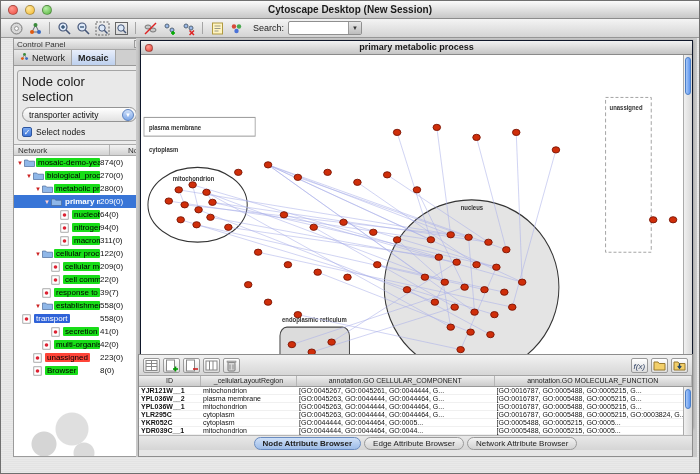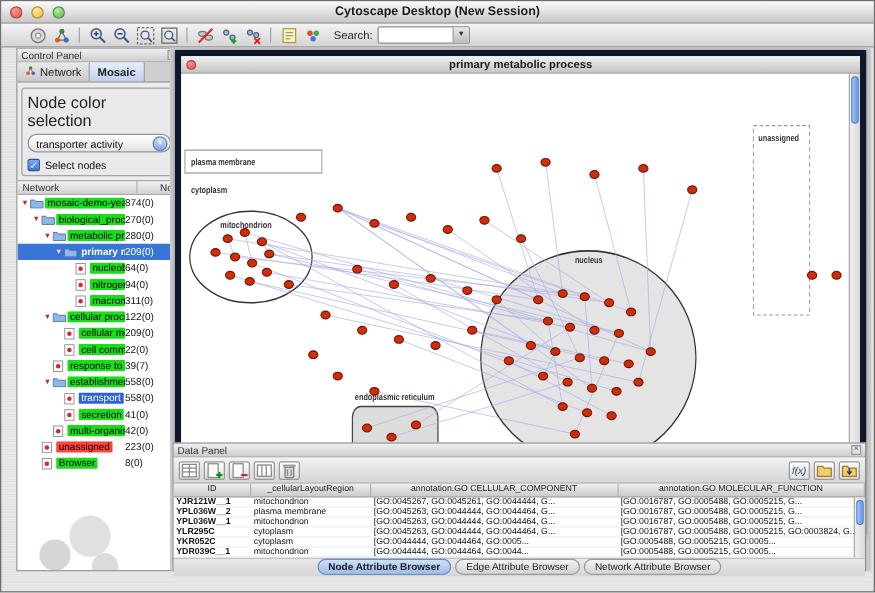--- a/index.html
+++ b/index.html
@@ -15,21 +15,21 @@
     background:linear-gradient(#fbfbfb,#c7c7c7); border-bottom:1px solid #8c8c8c;
     text-align:center; font-size:10px; font-weight:bold; line-height:17px; color:#1a1a1a; }
   .traffic { position:absolute; left:7px; top:4px; display:flex; gap:7px; }
   .tl { width:10px; height:10px; border-radius:50%; border:1px solid rgba(0,0,0,.3); }
   .tl.red { background:radial-gradient(circle at 35% 30%, #ff9a90,#ee4b40); }
   .tl.yel { background:radial-gradient(circle at 35% 30%, #ffe9a0,#f5b92e); }
   .tl.grn { background:radial-gradient(circle at 35% 30%, #b8f0a8,#57b43c); }
   
   .toolbar { position:absolute; left:0; top:18px; right:0; height:19px;
     background:linear-gradient(#f4f4f4,#d4d4d4); border-bottom:1px solid #979797;
-    display:flex; align-items:center; padding:0 20px; }
+    display:flex; align-items:center; padding:0 6px; }
   #toolbar-icons { display:flex; align-items:center; gap:1px; }
   .tbicon { width:18px; height:17px; display:flex; align-items:center; justify-content:center; border-radius:3px; }
   .tbdiv { width:1px; height:12px; background:#a5a5a5; margin:0 4px; }
   .search-label { font-size:9px; color:#222; margin-left:8px; }
   .search-combo { position:relative; width:74px; height:14px; margin-left:4px;
     background:#fff; border:1px solid #8f8f8f; border-radius:2px; display:flex; }
   .search-combo input { border:none; outline:none; width:58px; height:12px; font-size:8px;
     font-family:"Liberation Sans",sans-serif; background:transparent; padding:0 2px; }
   .combo-arrow { position:absolute; right:0; top:0; width:13px; height:12px;
     background:linear-gradient(#e8e8e8,#bdbdbd); border-left:1px solid #999;
@@ -82,21 +82,21 @@
     background:linear-gradient(90deg,#f0f0f0,#d8d8d8); border-left:1px solid #aaa; }
   .sb-thumb { position:absolute; left:1px; right:1px; top:2px; height:38px; border-radius:4px;
     background:linear-gradient(90deg,#a8c8f8,#5e96ee); border:1px solid #4a7ec8; }
   .watermark { position:absolute; left:6px; bottom:4px; width:80px; height:60px; opacity:.3;
     background:radial-gradient(circle at 30% 60%, #777 0 12px, transparent 13px),
                radial-gradient(circle at 65% 35%, #999 0 16px, transparent 17px),
                radial-gradient(circle at 80% 75%, #888 0 10px, transparent 11px); }
   
   .desktop { position:absolute; left:135px; top:37px; right:2px; bottom:16px; background:#c9c9c9; }
   .net-window { position:absolute; left:4px; top:2px; right:4px; height:388px;
-    border:5px solid #0f172a; background:#fff; box-shadow:0 1px 3px rgba(0,0,0,.35); }
+    border:1px solid #0f172a; background:#fff; box-shadow:0 1px 3px rgba(0,0,0,.35); }
   .nw-titlebar { position:relative; height:14px; background:linear-gradient(#f2f2f2,#c5c5c5);
     border-bottom:1px solid #8a8a8a; text-align:center; font-size:9px; font-weight:bold;
     line-height:13px; color:#1a1a1a; }
   .nw-close { position:absolute; left:4px; top:3px; width:8px; height:8px; border-radius:50%;
     background:radial-gradient(circle at 35% 30%, #ff9a90,#e4443a); border:1px solid rgba(0,0,0,.3); }
   .nw-canvas { position:absolute; left:0; top:14px; right:9px; bottom:0; background:#fff; overflow:hidden; }
   .nw-canvas svg { display:block; width:100%; height:100%; }
   .nw-scrollbar { position:absolute; right:0; top:14px; bottom:0; width:9px;
     background:linear-gradient(90deg,#f0f0f0,#d8d8d8); border-left:1px solid #aaa; }
   
@@ -115,21 +115,21 @@
   .dt-row { height:8px; display:flex; align-items:center; border-bottom:1px solid #f0f0f0; color:#111; }
   .dt-row .cell { overflow:hidden; white-space:nowrap; padding-left:2px; line-height:8px; }
   .cell.c0 { width:62px; flex:none; }
   .cell.c1 { width:96px; flex:none; }
   .cell.c2 { flex:1; }
   .cell.c3 { flex:1; }
   .dt-row .c0 { font-weight:bold; }
   .dp-vscroll { position:absolute; right:0; top:11px; bottom:0; width:9px;
     background:linear-gradient(90deg,#f0f0f0,#d8d8d8); border-left:1px solid #aaa; }
   .dp-vscroll .sb-thumb { height:20px; }
-  .dp-tabs { height:15px; display:flex; justify-content:center; align-items:flex-start; gap:3px;
+  .dp-tabs { height:15px; display:flex; justify-content:center; align-items:center; gap:3px;
     background:linear-gradient(#e8e8e8,#d5d5d5); border-top:1px solid #b5b5b5; }
   .dp-tab { font-size:8px; padding:1px 8px; border:1px solid #9a9a9a; border-radius:7px;
     background:linear-gradient(#f2f2f2,#d2d2d2); color:#222; }
   .dp-tab.active { background:linear-gradient(#cfe0f7,#9dbce8); border-color:#6a8cc0; font-weight:bold; }
   
   .statusbar { position:absolute; left:0; right:0; bottom:0; height:16px;
     background:linear-gradient(#ececec,#d6d6d6); border-top:1px solid #a8a8a8; font-size:8px; color:#222; }
   .statusbar span { position:absolute; top:4px; }
   .st-welcome { left:8px; }
   .st-zoom { left:213px; }
@@ -427,21 +427,21 @@
               <span class="ticon">
                 <svg width="11" height="9" viewBox="0 0 11 9">
                   <path d="M0.5 2 h3.2 l1 1.2 H10.5 V8.5 H0.5 Z" fill="#8fb7e8" stroke="#4a6a9a" stroke-width="0.7"></path>
                 </svg>
               </span>
               <span class="chip green">establishment of lo...</span>
             </span>
             <span class="cnt">558(0)</span>
           </div>
           <div class="trow">
-            <span class="row-left" style="padding-left: 29px;">
+            <span class="row-left" style="">
               <span class="tri"></span>
               <span class="ticon">
                 <svg width="9" height="10" viewBox="0 0 9 10">
                   <rect x="0.8" y="0.8" width="7.4" height="8.4" fill="#fff" stroke="#888" stroke-width="0.7"></rect>
                   <circle cx="4.5" cy="5" r="1.8" fill="#dd2233"></circle>
                 </svg>
               </span>
               <span class="chip blue">transport</span>
             </span>
             <span class="cnt">558(0)</span>
@@ -639,24 +639,20 @@
             <ellipse cx="418" cy="76" rx="3.8" ry="2.5" fill="#cf2e0a" stroke="#7a1403" stroke-width="0.8"></ellipse>
             <ellipse cx="258" cy="62" rx="3.8" ry="2.5" fill="#cf2e0a" stroke="#7a1403" stroke-width="0.8"></ellipse>
           </svg>
       </div>
       <div class="nw-scrollbar">
         <div class="sb-thumb"></div>
       </div>
     </div>
 
     <div class="data-panel">
-      <div class="panel-header">
-        <span>Data Panel</span>
-        <span class="xbox">×</span>
-      </div>
       <div class="dp-toolbar" id="dp-toolbar">
           <span class="dpicon">
             <svg width="15" height="15" viewBox="0 0 15 15">
               <rect x="2" y="2.5" width="11" height="10" fill="#fff" stroke="#888"></rect>
               <line x1="2" y1="5.5" x2="13" y2="5.5" stroke="#888"></line>
               <line x1="2" y1="8.5" x2="13" y2="8.5" stroke="#888"></line>
               <line x1="7.5" y1="2.5" x2="7.5" y2="12.5" stroke="#888"></line>
             </svg>
           </span>
           <span class="dpicon">

